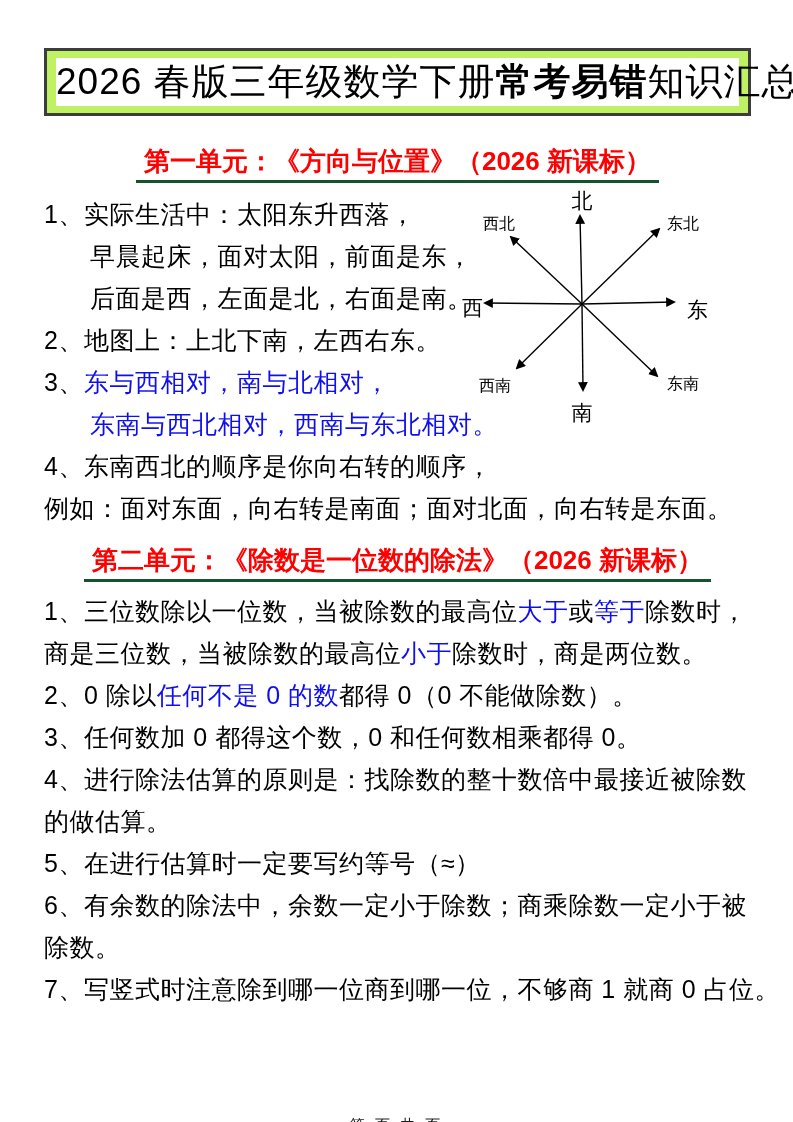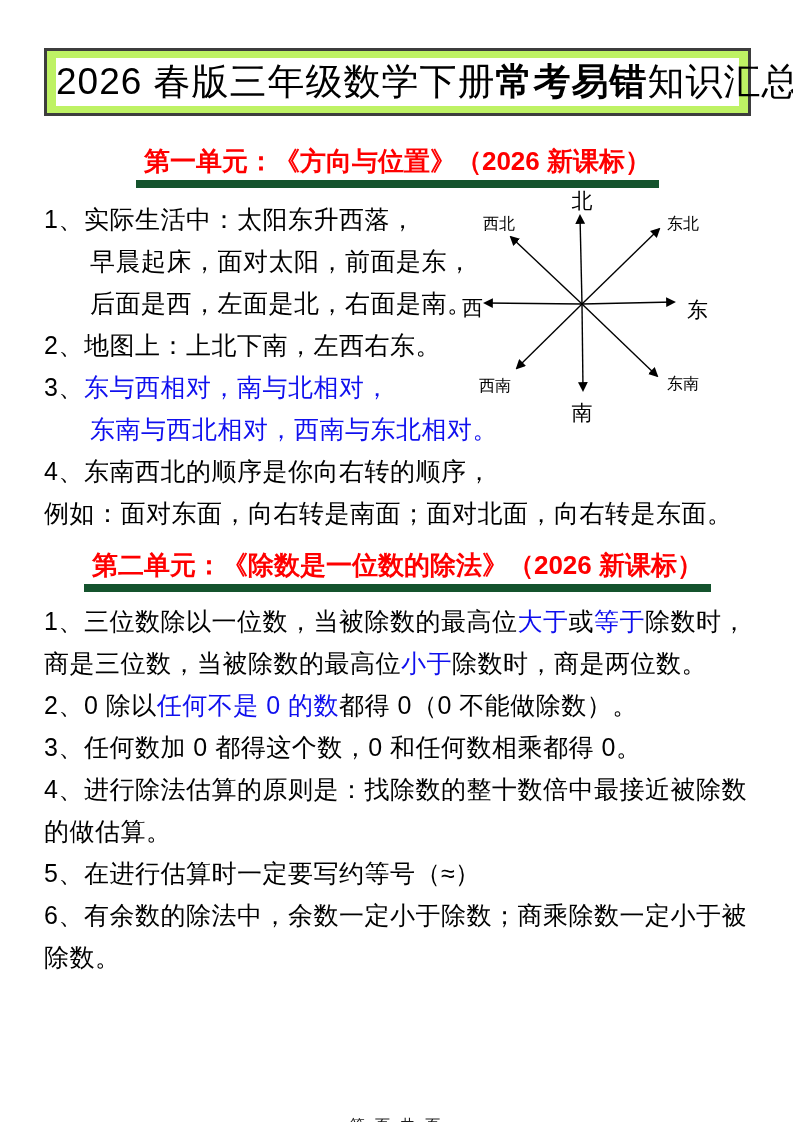--- a/index.html
+++ b/index.html
@@ -14,21 +14,21 @@
   .title-inner {
     background:#ffffff; text-align:center; font-size:37px; line-height:48px;
     white-space:nowrap; letter-spacing:1px;
   }
   .title-inner .b { font-weight:bold; }
 
   
   .sec-heading { text-align:center; font-size:26px; font-weight:bold; color:#fe0000; line-height:30px; }
   .sec-heading.h1 { margin-top:30px; }
   .sec-heading.h2 { margin-top:16px; }
-  .sec-heading .u { display:inline-block; border-bottom:8px solid #14532d; padding:0 8px 4px 8px; }
+  .sec-heading .u { display:inline-block; border-bottom:3px solid #14532d; padding:0 8px 4px 8px; }
 
   
   .body-lines { margin-top:10px; }
   .body-lines.s2 { margin-top:8px; }
   .ln { font-size:25px; line-height:42px; white-space:nowrap; letter-spacing:0.5px; }
   .ind { padding-left:46px; }
   .blue { color:#0f0fee; }
 
   
   .compass { position:absolute; left:448px; top:184px; width:270px; height:250px; }
@@ -74,20 +74,21 @@
     <div class="body-lines s2">
       <div class="ln"><span>1、三位数除以一位数，当被除数的最高位</span><span class="blue">大于</span><span>或</span><span class="blue">等于</span><span>除数时，</span></div>
       <div class="ln"><span>商是三位数，当被除数的最高位</span><span class="blue">小于</span><span>除数时，商是两位数。</span></div>
       <div class="ln"><span>2、0 除以</span><span class="blue">任何不是 0 的数</span><span>都得 0（0 不能做除数）。</span></div>
       <div class="ln">3、任何数加 0 都得这个数，0 和任何数相乘都得 0。</div>
       <div class="ln">4、进行除法估算的原则是：找除数的整十数倍中最接近被除数</div>
       <div class="ln">的做估算。</div>
       <div class="ln">5、在进行估算时一定要写约等号（≈）</div>
       <div class="ln">6、有余数的除法中，余数一定小于除数；商乘除数一定小于被</div>
       <div class="ln">除数。</div>
+      <div class="ln">7、写竖式时注意除到哪一位商到哪一位，不够商 1 就商 0 占位。</div>
     </div>
 
   </div>
 
   <svg class="compass" viewBox="0 0 270 250" width="270" height="250">
     <defs>
       <marker id="arr" viewBox="0 0 10 10" refX="8" refY="5" markerWidth="7" markerHeight="7" orient="auto">
         <path d="M0,0 L10,5 L0,10 z" fill="#000"></path>
       </marker>
     </defs>

